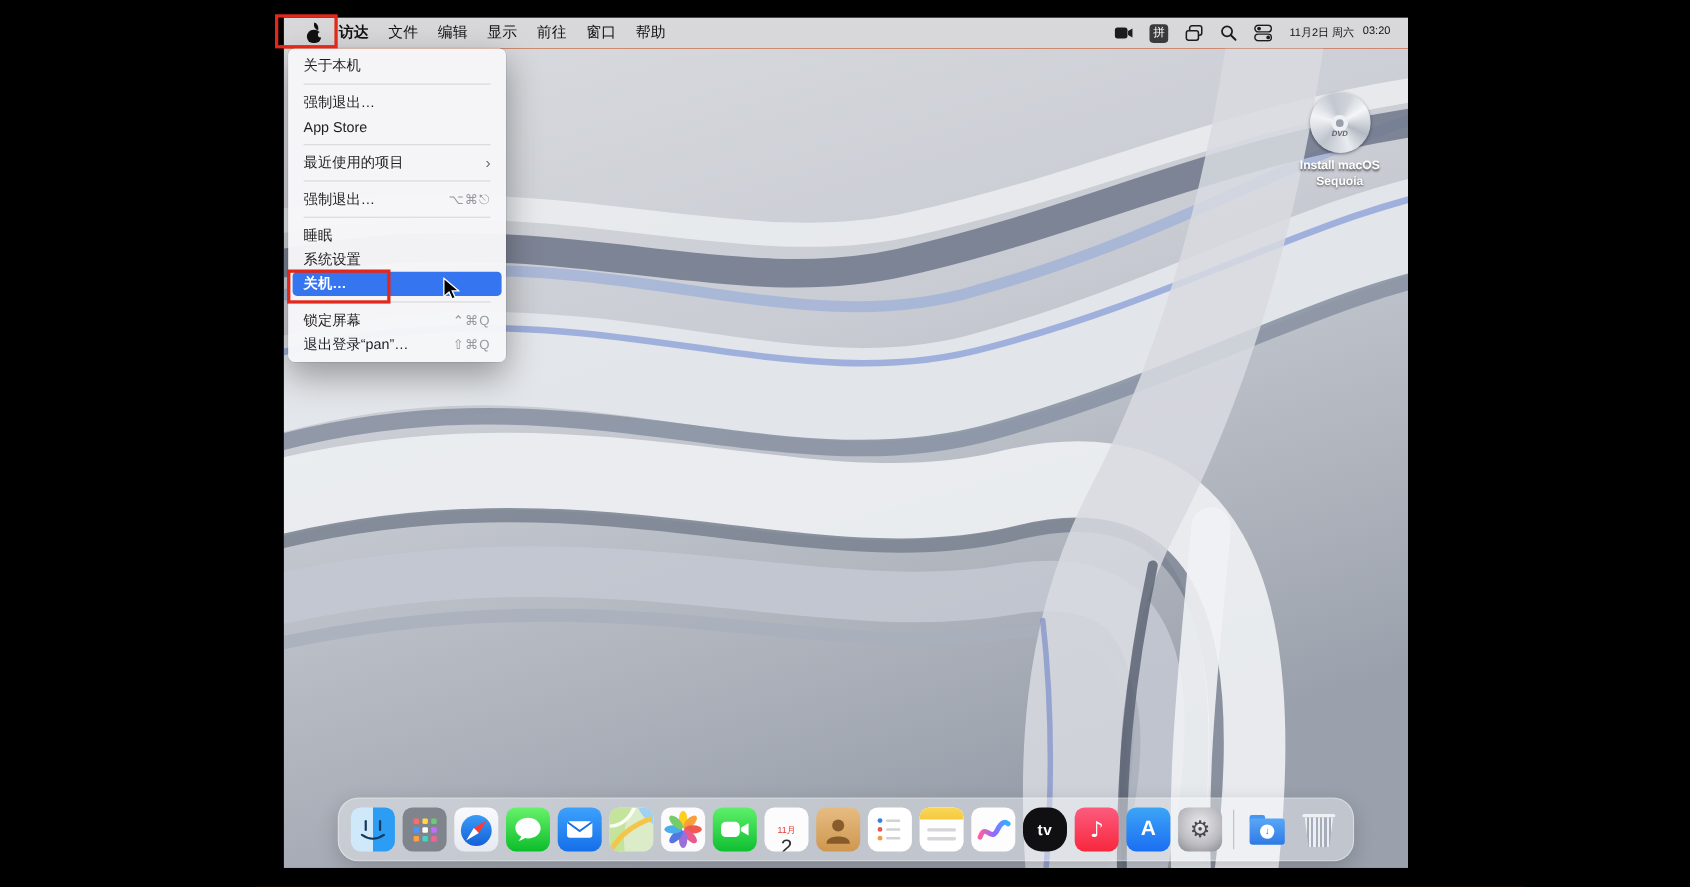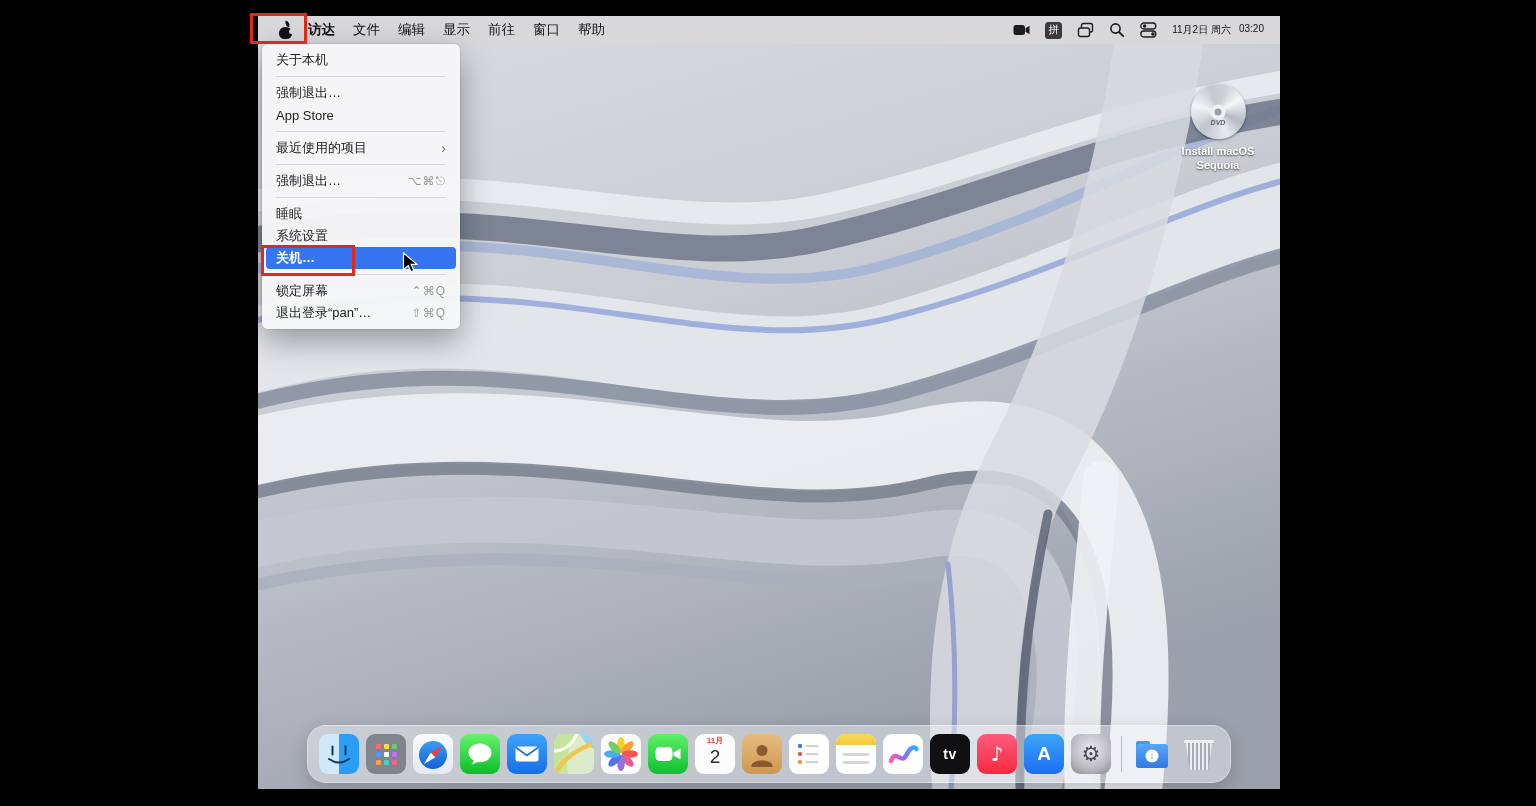--- a/index.html
+++ b/index.html
@@ -65,30 +65,30 @@
   .i-launchpad{background:rgba(70,74,84,.55);}
   .lp-dots{position:absolute;left:10px;top:10px;width:4.5px;height:4.5px;border-radius:1.2px;background:#ff6b6b;
     box-shadow:8px 0 0 #ffd93d,16px 0 0 #6bcb77,0 8px 0 #4d96ff,8px 8px 0 #ffffff,16px 8px 0 #c56bff,0 16px 0 #ff9f45,8px 16px 0 #46d3c2,16px 16px 0 #f06595;}
   .i-safari{background:linear-gradient(180deg,#f8fafc,#e6eaf0);}
   .i-messages{background:linear-gradient(180deg,#67f26b,#0cbd2a);}
   .i-mail{background:linear-gradient(180deg,#3da1fd,#156fe9);}
   .i-maps{background:#dcecc8;}
   .i-photos{background:#fbfbfd;}
   .i-facetime{background:linear-gradient(180deg,#5ef06a,#10bf31);}
   .i-cal{background:#fcfcfd;display:flex;flex-direction:column;align-items:center;}
-  .cal-m{color:#e8382e;font-size:8px;line-height:10px;margin-top:2px;font-weight:700;}
+  .cal-m{color:#e8382e;font-size:8px;line-height:10px;margin-top:16px;font-weight:400;}
   .cal-d{font-size:19px;line-height:21px;color:#2c2c2e;font-weight:300;}
   .i-contacts{background:linear-gradient(180deg,#e6bc82,#cf974f);}
   .i-rem{background:#ffffff;}
   .i-notes{background:#ffffff;}
   .notes-top{position:absolute;left:0;top:0;right:0;height:11px;background:linear-gradient(180deg,#f9d857,#f5c93f);}
   .notes-l1,.notes-l2{position:absolute;left:7px;right:7px;height:2.5px;border-radius:1px;background:#d6d6da;}
   .notes-l1{top:19px;} .notes-l2{top:27px;}
   .i-freeform{background:#fdfdfe;}
-  .i-tv{background:#101013;display:flex;align-items:center;justify-content:center;color:#fff;font-weight:700;font-size:14px;letter-spacing:.5px;}
+  .i-tv{background:#101013;display:flex;align-items:center;justify-content:center;color:#fff;font-weight:700;font-size:14px;letter-spacing:.5px;border-radius:17px;}
   .i-music{background:linear-gradient(180deg,#fc5c7d,#f8273e);display:flex;align-items:center;justify-content:center;}
   .i-music .note{color:#fff;font-size:20px;font-family:"DejaVu Sans",sans-serif;}
   .i-appstore{background:linear-gradient(180deg,#3ca5f6,#1b6ef3);display:flex;align-items:center;justify-content:center;color:#fff;font-size:19px;font-weight:700;}
   .i-settings{background:radial-gradient(circle at 50% 38%,#ececee,#b9b9bf 62%,#88888f);display:flex;align-items:center;justify-content:center;}
   .i-settings .gear{color:#4a4a52;font-size:21px;line-height:1;font-family:"DejaVu Sans",sans-serif;}
   .fold-tab{position:absolute;left:4px;top:7px;width:14px;height:6px;background:#4795f2;border-radius:2px 2px 0 0;}
   .fold-body{position:absolute;left:4px;top:10px;right:4px;bottom:6px;background:linear-gradient(180deg,#59a7f7,#2e7ae5);border-radius:3px;}
   .fold-arrow{position:absolute;left:50%;top:56%;transform:translate(-50%,-50%);width:13px;height:13px;border-radius:50%;
     background:#fff;color:#2e7ae5;font-size:9px;line-height:13px;text-align:center;font-weight:700;}
   .trash-rim{position:absolute;left:5px;right:5px;top:6px;height:3px;background:rgba(240,242,246,.95);border-radius:2px;}

